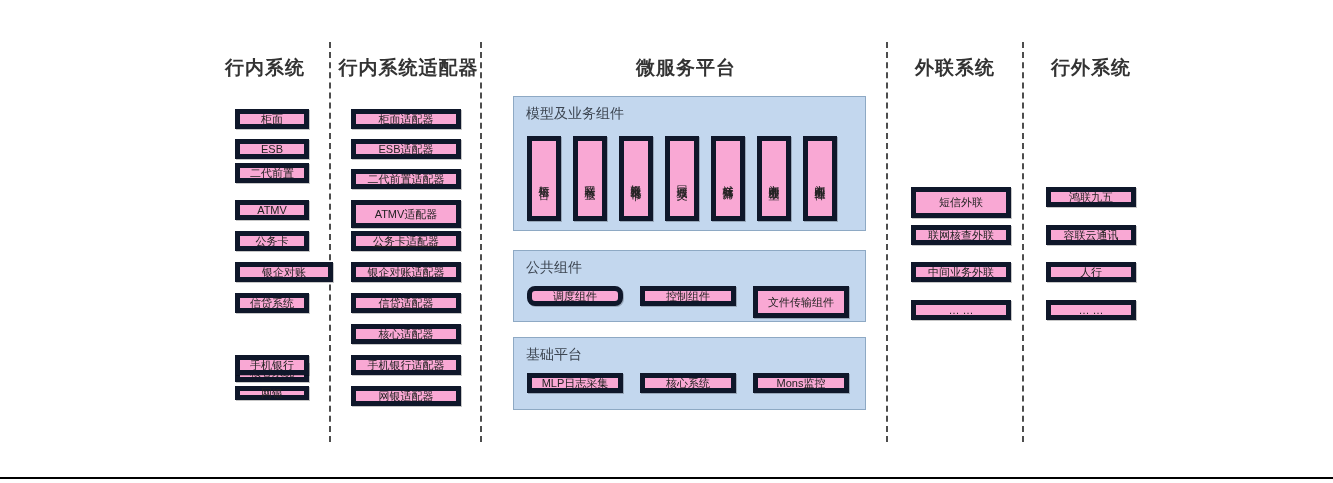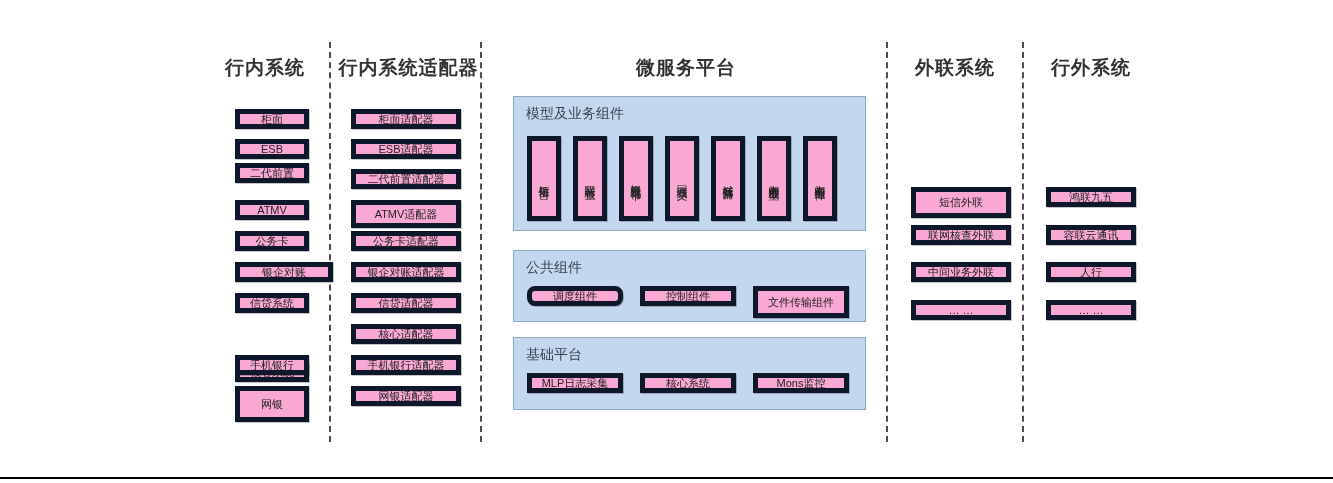--- a/index.html
+++ b/index.html
@@ -117,21 +117,21 @@
 
   <div class="node" style="left:235px; top:109px; width:74px; height:20px;">柜面</div>
   <div class="node" style="left:235px; top:139px; width:74px; height:20px;">ESB</div>
   <div class="node" style="left:235px; top:163px; width:74px; height:20px;">二代前置</div>
   <div class="node" style="left:235px; top:200px; width:74px; height:20px;">ATMV</div>
   <div class="node" style="left:235px; top:231px; width:74px; height:20px;">公务卡</div>
   <div class="node" style="left:235px; top:262px; width:98px; height:20px;">银企对账</div>
   <div class="node" style="left:235px; top:293px; width:74px; height:20px;">信贷系统</div>
   <div class="node" style="left:235px; top:324px; width:74px; height:20px;margin-top:38px;">核心系统</div>
   <div class="node" style="left:235px; top:355px; width:74px; height:20px;">手机银行</div>
-  <div class="node" style="left:235px; top:386px; width:74px; height:36px;">网银</div>
+  <div class="node" style="left:235px; top:386px; width:74px; height:14px;">网银</div>
 
   <div class="node" style="left:351px; top:109px; width:110px; height:20px;">柜面适配器</div>
   <div class="node" style="left:351px; top:139px; width:110px; height:20px;">ESB适配器</div>
   <div class="node" style="left:351px; top:169px; width:110px; height:20px;">二代前置适配器</div>
   <div class="node" style="left:351px; top:200px; width:110px; height:28px;">ATMV适配器</div>
   <div class="node" style="left:351px; top:231px; width:110px; height:20px;text-decoration:underline;">公务卡适配器</div>
   <div class="node" style="left:351px; top:262px; width:110px; height:20px;">银企对账适配器</div>
   <div class="node" style="left:351px; top:293px; width:110px; height:20px;">信贷适配器</div>
   <div class="node" style="left:351px; top:324px; width:110px; height:20px;">核心适配器</div>
   <div class="node" style="left:351px; top:355px; width:110px; height:20px;">手机银行适配器</div>

